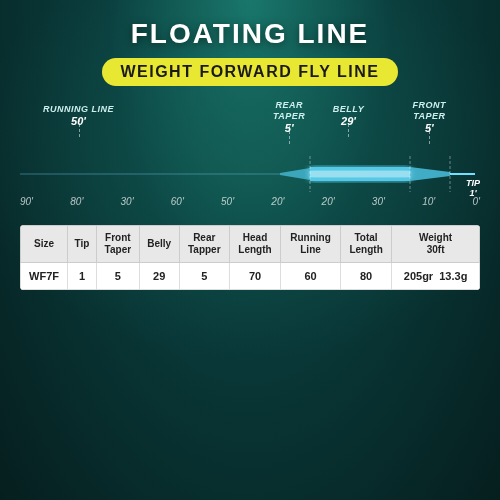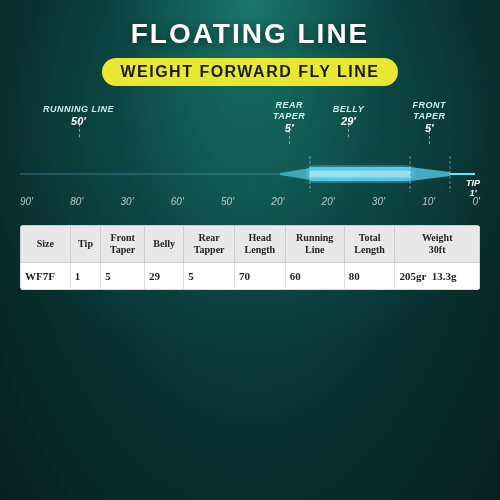--- a/index.html
+++ b/index.html
@@ -117,21 +117,20 @@
       z-index: 1;
       background: rgba(255,255,255,0.92);
       border-radius: 4px;
       overflow: hidden;
     }
 
     table {
       width: 100%;
       border-collapse: collapse;
       font-size: 11px;
-      font-family: Liberation Serif, serif;
     }
 
     thead tr {
       background: #e8e8e8;
     }
 
     thead th {
       padding: 6px 4px;
       text-align: center;
       font-weight: 700;
@@ -140,21 +139,21 @@
       border: 1px solid #ccc;
       line-height: 1.2;
     }
 
     tbody tr {
       background: white;
     }
 
     tbody td {
       padding: 7px 4px;
-      text-align: left;
+      text-align: center;
       font-size: 11px;
       font-weight: 600;
       color: #222;
       border: 1px solid #ddd;
     }
 
     
     .tip-label {
       position: absolute;
       color: white;

